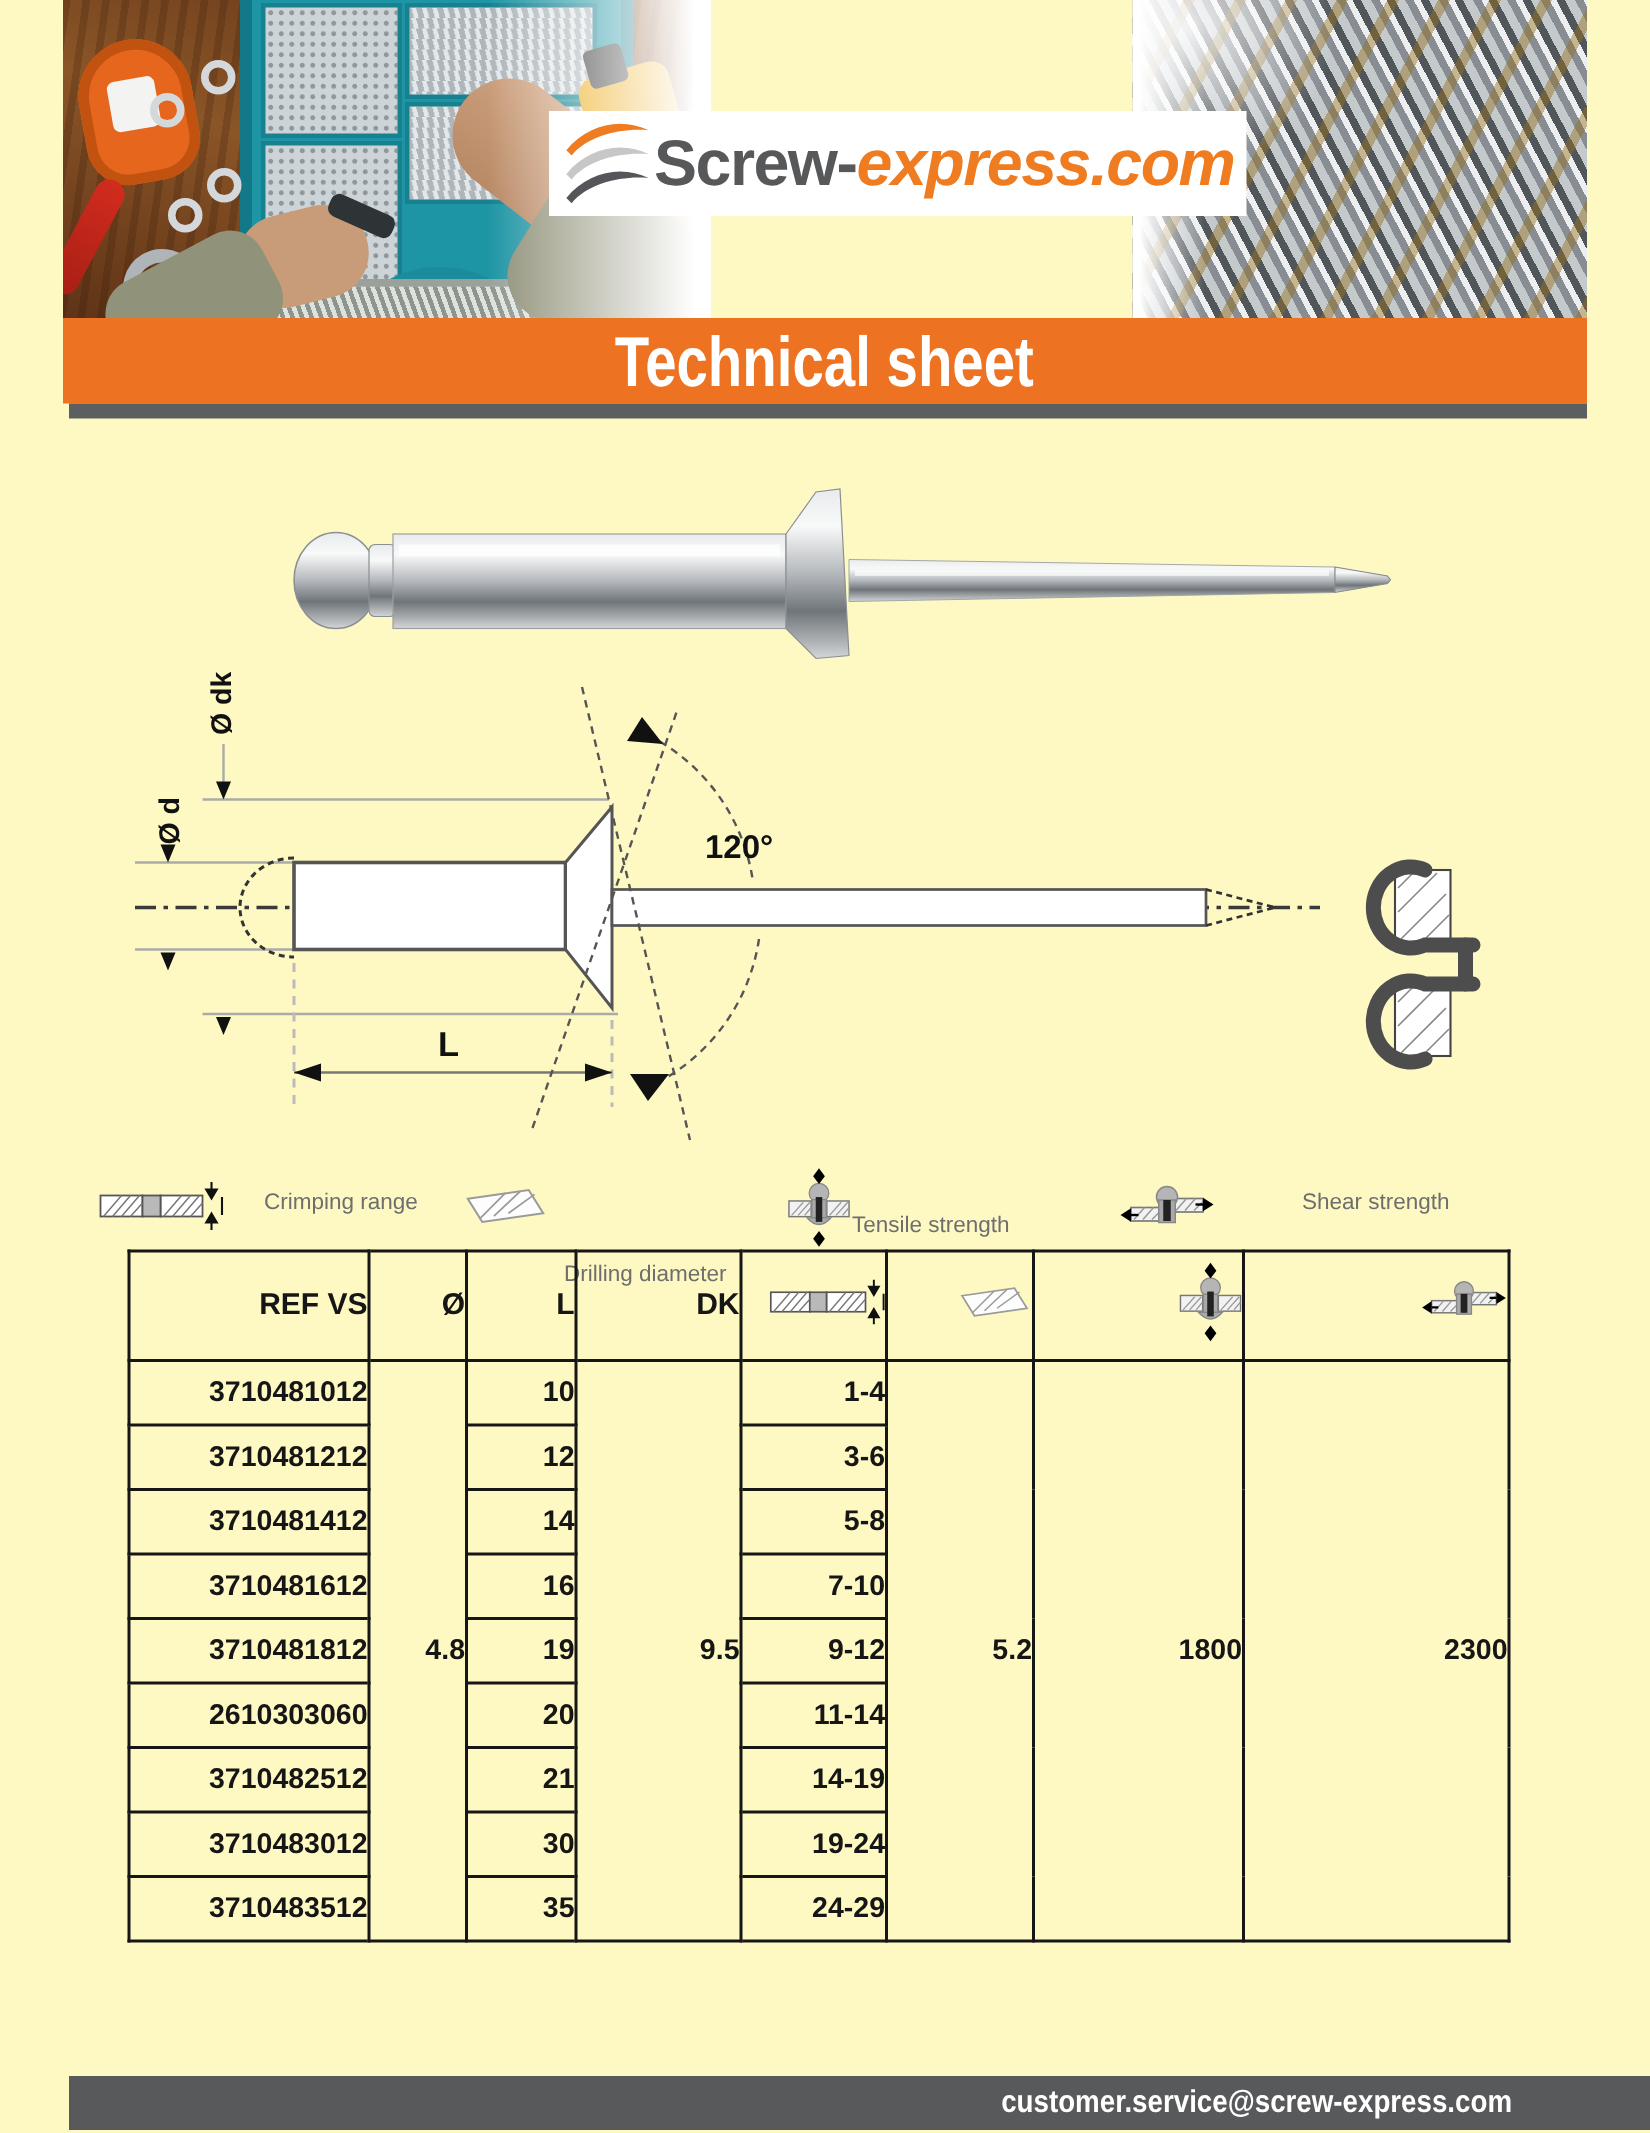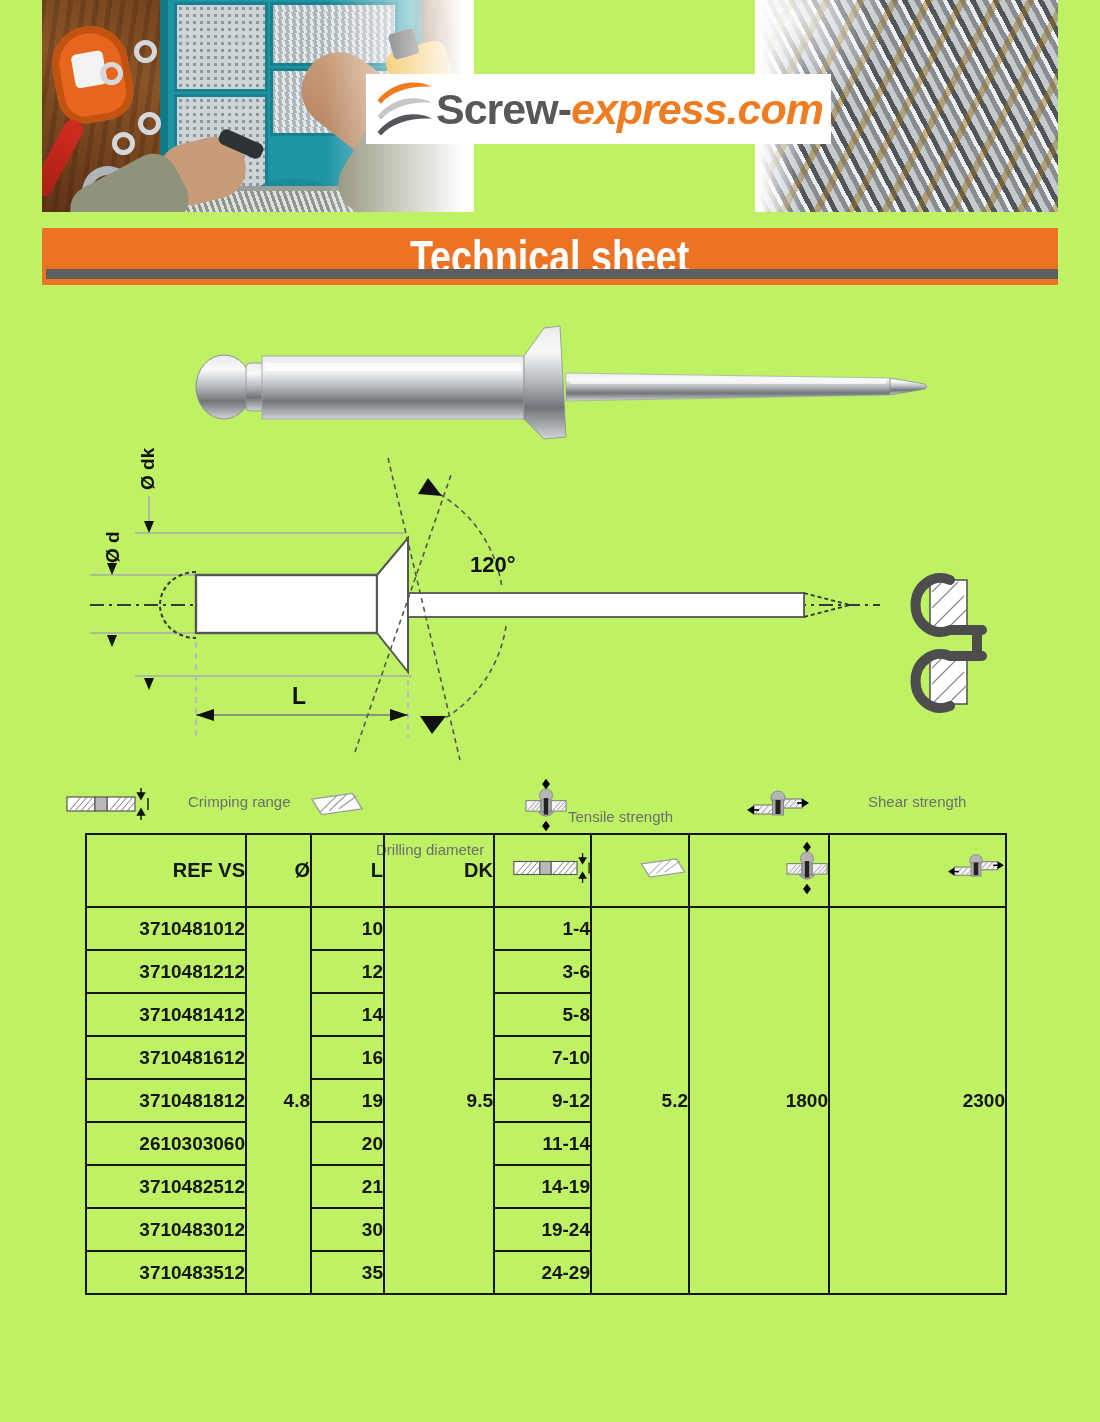--- a/index.html
+++ b/index.html
@@ -1,16 +1,16 @@
 <!DOCTYPE html>
 <html><head>
 <meta charset="utf-8">
 <style>
   html,body{margin:0;padding:0;background:#ffffff;}
-  .page{position:relative;width:1100px;height:1422px;background:#bef264;overflow:hidden;
+  .page{position:relative;width:1100px;height:1422px;background:#fef9c3;overflow:hidden;
         font-family:"Liberation Sans",sans-serif;color:#161616;}
 
   
   .photo-left{position:absolute;left:42px;top:0;width:432px;height:212px;overflow:hidden;
     background:
       radial-gradient(circle at 80% 90%, rgba(0,0,0,.25), transparent 42%),
       repeating-linear-gradient(98deg, rgba(50,24,8,.22) 0 5px, rgba(0,0,0,0) 5px 13px),
       linear-gradient(20deg,#5f3317,#8a5527 45%,#6f3f1d 75%,#935d2e);}
   .tape{position:absolute;left:12px;top:26px;width:76px;height:96px;background:#e5661c;
         border-radius:38px 38px 28px 28px;transform:rotate(-10deg);box-shadow:inset 0 0 0 7px #c2520f;}
@@ -50,21 +50,21 @@
       repeating-linear-gradient(118deg, rgba(150,112,30,.45) 0 7px, rgba(0,0,0,0) 7px 30px),
       repeating-linear-gradient(62deg, #878d93 0 5px, #eceeef 5px 9px, #51565b 9px 14px, #c4c9cc 14px 20px);}
   .fade-left-edge{position:absolute;left:0;top:0;width:48px;height:100%;
         background:linear-gradient(to left, rgba(255,255,255,0), #ffffff 90%);}
 
   .logo{position:absolute;left:366px;top:74px;display:flex;align-items:center;background:#fff;padding:4px 8px;}
   .logo-text{font-size:43px;font-weight:bold;color:#57585a;letter-spacing:-1px;white-space:nowrap;}
   .logo-accent{color:#ef7c20;font-style:italic;}
 
   
-  .banner{position:absolute;left:42px;top:228px;width:1016px;height:57px;background:#ED7322;
+  .banner{position:absolute;left:42px;top:212px;width:1016px;height:57px;background:#ED7322;
           display:flex;align-items:center;justify-content:center;}
   .banner-title{color:#fff;font-size:47px;font-weight:bold;display:inline-block;
           transform:scaleX(.8);letter-spacing:0;}
   .strip{position:absolute;left:46px;top:269px;width:1012px;height:10px;background:#5d5e60;}
 
   
   .abs{position:absolute;}
 
   
   .legend{position:absolute;left:60px;top:778px;width:1000px;height:54px;}
@@ -274,21 +274,21 @@
         <path d="M927,200 L927,226"></path>
         <path d="M932,226 L900,226 A25,27 0 1 0 900,276"></path>
       </g>
     </g>
   </svg>
 
   <div class="legend">
     <svg class="abs" style="left:4px;top:8px;" width="86" height="36">
         <use href="#sym-crimp" width="86" height="36"></use>
       </svg>
-    <span class="legend-label" style="left:128px;top:15px;">Crimping range</span>
+    <span class="legend-label" style="left:116px;top:15px;">Crimping range</span>
 
     <svg class="abs" style="left:248px;top:12px;" width="58" height="28">
         <use href="#sym-drill" width="58" height="28"></use>
       </svg>
     <span class="legend-label" style="left:316px;top:15px;margin-top:48px;">Drilling diameter</span>
 
     <svg class="abs" style="left:464px;top:0;" width="44" height="54">
         <use href="#sym-tensile" width="44" height="54"></use>
       </svg>
     <span class="legend-label" style="left:508px;top:30px;">Tensile strength</span>
@@ -375,14 +375,17 @@
       <td>19-24</td>
     </tr>
     <tr class="r">
       <td>3710483512</td>
       <td>35</td>
       <td>24-29</td>
     </tr>
   </tbody>
     </table>
 
+  <div class="footer">
+    <span class="footer-email">customer.service@screw-express.com</span>
+  </div>
 
 </div>
 
 </body></html>

